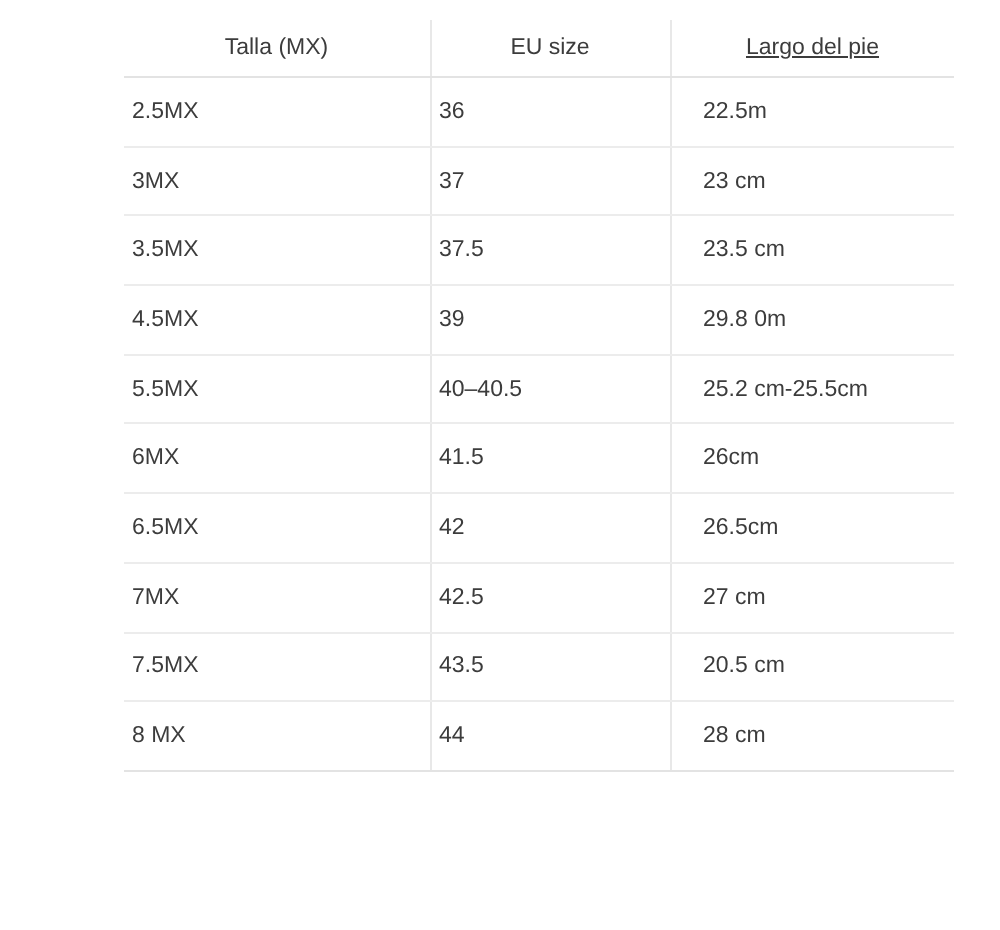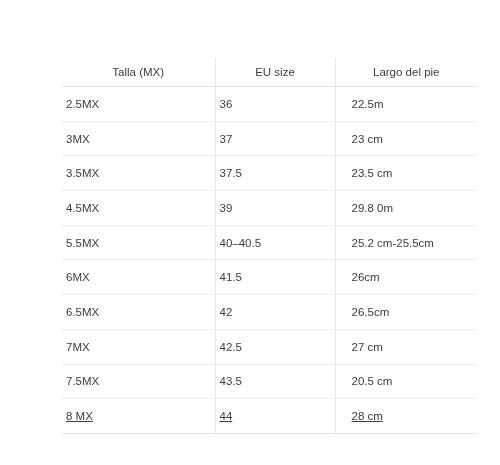--- a/index.html
+++ b/index.html
@@ -27,21 +27,20 @@
     left: 62px;
     top: 10px;
     width: 415px;
   }
 
   table.size-table {
     width: 415px;
     border-collapse: collapse;
     table-layout: fixed;
     background: #ffffff;
-    margin-top: 48px;
   }
 
   table.size-table col.c-talla { width: 153px; }
   table.size-table col.c-eu    { width: 120px; }
   table.size-table col.c-largo { width: 142px; }
 
   
   table.size-table thead th {
     font-weight: 400;
     font-size: 11.5px;
@@ -50,41 +49,41 @@
     vertical-align: middle;
     height: 28px;
     padding: 0 4px;
     border-bottom: 1px solid #e3e3e3;
     border-right: 1px solid #e8e8e8;
     background: #ffffff;
     white-space: nowrap;
   }
   table.size-table thead th:last-child {
     border-right: none;
+    text-decoration: underline;
   }
 
   table.size-table tbody td {
     font-weight: 400;
     font-size: 11.5px;
     color: #3c3c3c;
     vertical-align: middle;
     height: 33.7px;
     padding: 0 4px;
     border-bottom: 1px solid #ececec;
     border-right: 1px solid #e8e8e8;
     background: #ffffff;
     white-space: nowrap;
   }
   table.size-table tbody td:last-child {
     border-right: none;
     padding-left: 16px;
   }
   table.size-table tbody tr:last-child td {
     border-bottom: 1px solid #e3e3e3;
-    text-decoration: underline;
   }
 </style>
 </head>
 <body>
 
 <div id="page">
   <div id="size-table-wrap">
     <table class="size-table">
       <colgroup>
         <col class="c-talla">

